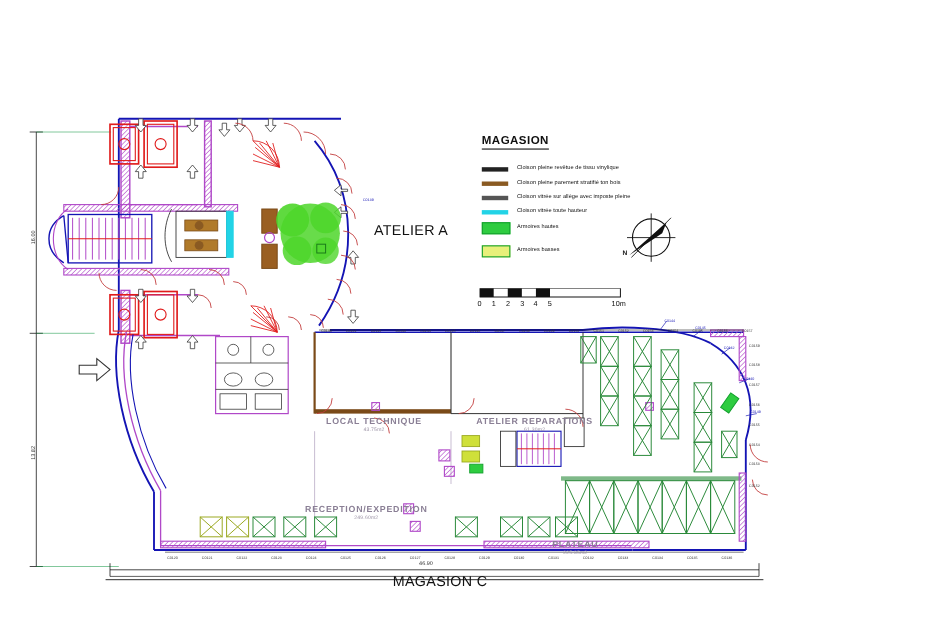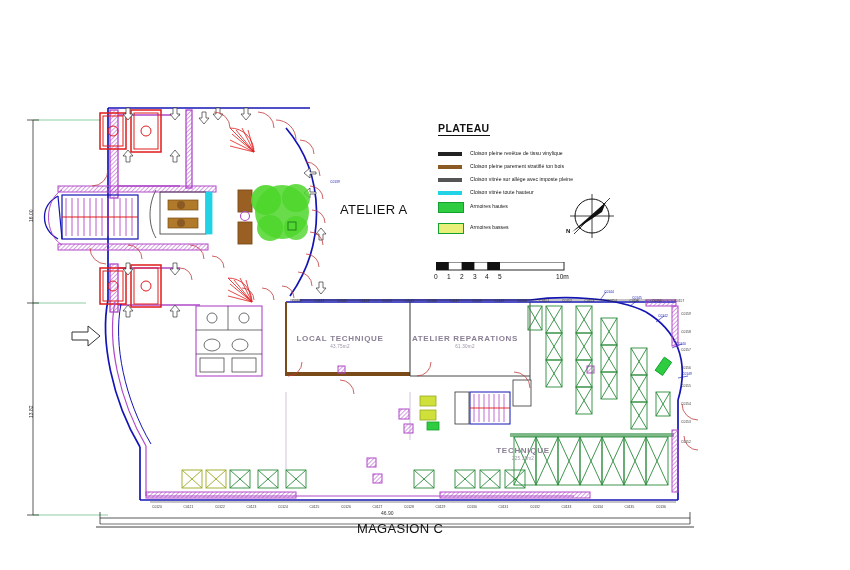--- a/index.html
+++ b/index.html
@@ -9,21 +9,21 @@
   .abs{position:absolute;}
   svg{display:block;}
   .lgd-title{position:absolute;left:438px;top:122px;font-size:10.5px;font-weight:bold;
              letter-spacing:.4px;color:#111;border-bottom:1.4px solid #111;padding-bottom:1px;}
   .lgd-row{position:absolute;left:438px;height:12px;}
   .lgd-swatch{position:absolute;left:0;top:4px;width:24px;height:4px;}
   .lgd-box{position:absolute;left:0;top:1px;width:24px;height:9px;border:1.1px solid #14a02e;}
   .lgd-txt{position:absolute;left:32px;top:0px;font-size:5.1px;color:#111;white-space:nowrap;
            line-height:11px;letter-spacing:.05px;}
   .sc-num{position:absolute;font-size:6.6px;color:#111;}
-  .room{position:absolute;text-align:center;}
+  .room{position:absolute;text-align:center;margin-top:44px;}
   .room-name{font-size:8px;font-weight:bold;color:#8a7f95;letter-spacing:.7px;white-space:nowrap;}
   .room-area{font-size:4.6px;color:#9a91a4;letter-spacing:.2px;margin-top:1px;}
   .plateau{position:absolute;font-size:13px;color:#111;letter-spacing:.3px;white-space:nowrap;}
   .dimtxt{position:absolute;font-size:5px;color:#333;white-space:nowrap;}
   .dimtxt.vert{transform:rotate(-90deg);transform-origin:0 0;}
   .tick{position:absolute;font-size:3.3px;color:#333;white-space:nowrap;
         transform:rotate(-90deg);transform-origin:left top;}
   .northN{position:absolute;font-size:6px;font-weight:bold;color:#111;}
 </style>
 </head>
@@ -450,21 +450,21 @@
     </g>
 
     <g stroke="#111" stroke-width="0.5">
       <line x1="290" y1="300" x2="676" y2="300"></line>
     </g>
     <g stroke="#111" stroke-width="0.5">
       <line x1="150" y1="502" x2="676" y2="502"></line>
     </g>
   </svg>
 
-  <div class="lgd-title">PLATEAU</div>
+  <div class="lgd-title">MAGASION</div>
 
   <div class="lgd-row" style="top:148px">
     <div class="lgd-swatch" style="background:#222222"></div>
     <div class="lgd-txt">Cloison pleine revêtue de tissu vinylique</div>
   </div>
   <div class="lgd-row" style="top:161px">
     <div class="lgd-swatch" style="background:#8a5a22"></div>
     <div class="lgd-txt">Cloison pleine parement stratifié ton bois</div>
   </div>
   <div class="lgd-row" style="top:174px">
@@ -507,26 +507,30 @@
   </svg>
   <div class="northN" style="left:566px;top:228px">N</div>
 
   <div class="plateau" style="left:340px;top:202px">ATELIER A</div>
   <div class="plateau" style="left:357px;top:521px">MAGASION C</div>
 
   <div class="room" style="left:280px;top:334px;width:120px">
     <div class="room-name">LOCAL TECHNIQUE</div>
     <div class="room-area">43.75m2</div>
   </div>
-  <div class="room" style="left:403px;top:334px;width:124px">
+  <div class="room" style="left:424px;top:334px;width:124px">
     <div class="room-name">ATELIER REPARATIONS</div>
     <div class="room-area">61.30m2</div>
   </div>
+  <div class="room" style="left:262px;top:414px;width:142px">
+    <div class="room-name">RECEPTION/EXPEDITION</div>
+    <div class="room-area">249.60m2</div>
+  </div>
   <div class="room" style="left:468px;top:446px;width:110px">
-    <div class="room-name">TECHNIQUE</div>
+    <div class="room-name">PLATEAU</div>
     <div class="room-area">225.35m2</div>
   </div>
 
   <div class="dimtxt" style="left:381px;top:510px">46.90</div>
   <div class="dimtxt vert" style="left:28px;top:222px">16.00</div>
   <div class="dimtxt vert" style="left:28px;top:418px">13.82</div>
 
   <div id="ticks-top">
       <div class="tick" style="left: 292px; top: 299px; transform: none;">C0140</div>
       <div class="tick" style="left: 314.5px; top: 299px; transform: none;">C0141</div>

